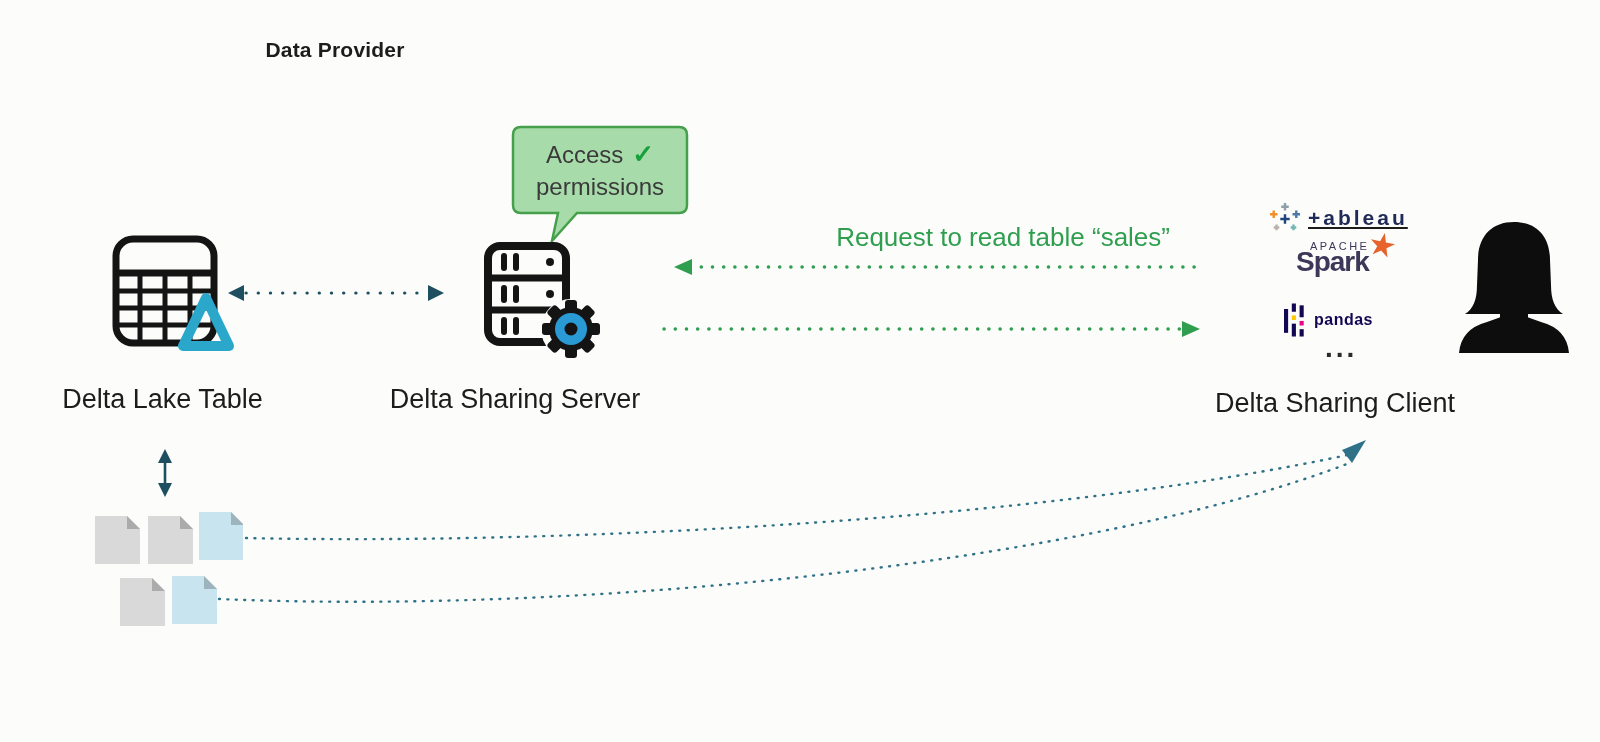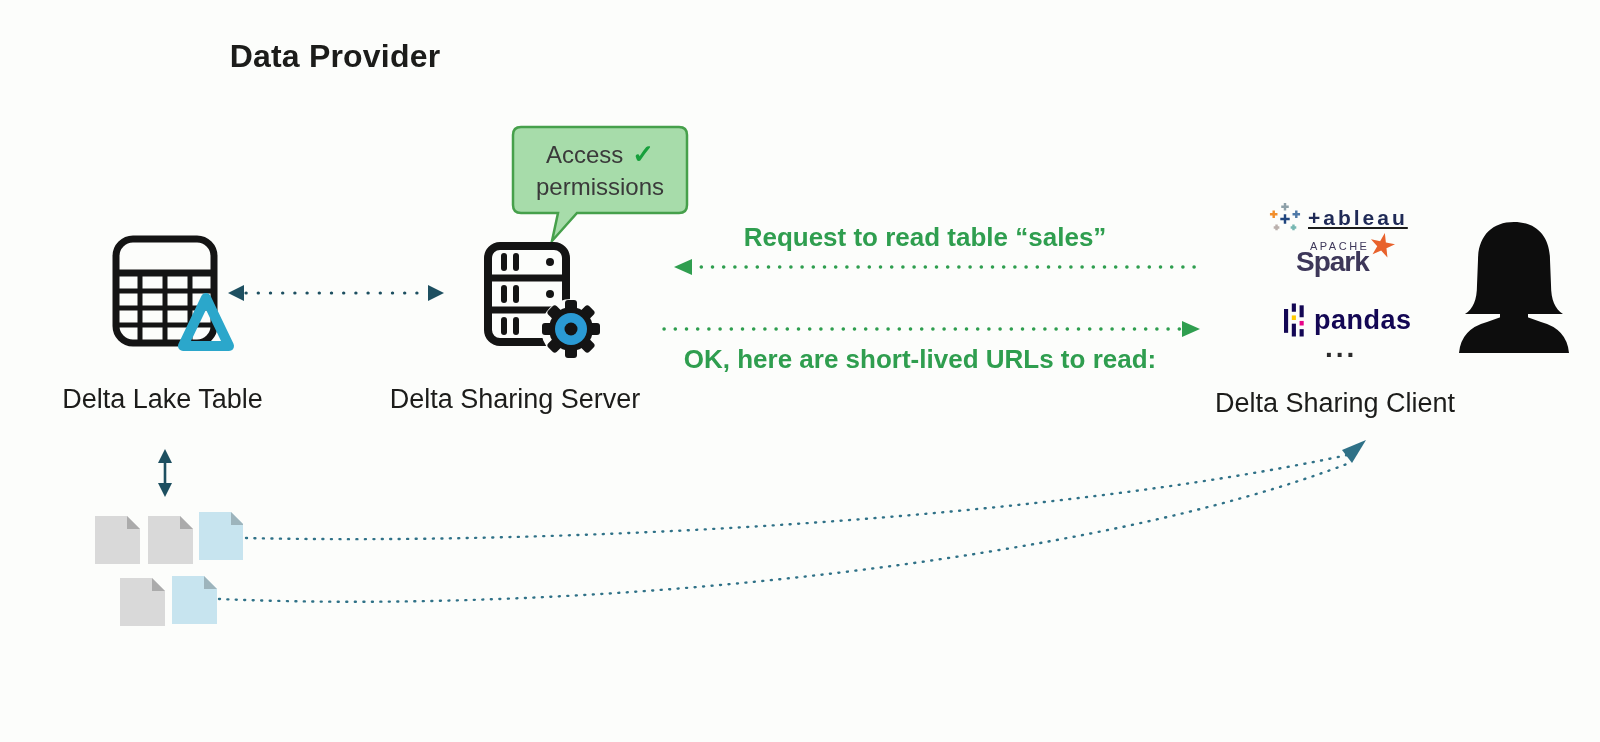--- a/index.html
+++ b/index.html
@@ -4,23 +4,23 @@
 <style>
   html,body{margin:0;padding:0;}
   body{width:1600px;height:742px;overflow:hidden;background:var(--background,#fcfdfb);
        font-family:"Liberation Sans", sans-serif;color:var(--ink,#1c1c1a);}
   .canvas{position:relative;width:1600px;height:742px;}
   .abs{position:absolute;}
   .overlay{position:absolute;left:0;top:0;width:1600px;height:742px;z-index:1;}
   .layer{position:absolute;left:0;top:0;width:1600px;height:742px;z-index:2;pointer-events:none;}
   .layer *{pointer-events:auto;}
 
-  .heading{font-size:32px;font-weight:600;letter-spacing:0.2px;text-align:center;color:var(--ink);}
+  .heading{font-size:21px;font-weight:600;letter-spacing:0.2px;text-align:center;color:var(--ink);}
   .node-label{font-size:27px;font-weight:500;text-align:center;color:var(--ink);}
-  .msg{font-size:26px;font-weight:700;text-align:center;color:var(--green);}
+  .msg{font-size:26px;font-weight:400;text-align:right;color:var(--green);}
   .bubble-text{position:absolute;left:513px;top:127px;width:174px;height:86px;
      display:flex;flex-direction:column;align-items:center;justify-content:center;
      font-size:24px;color:#3a3a3a;line-height:1.3;}
   .bubble-text .row{display:flex;align-items:center;gap:9px;}
   .check{color:var(--check-green);font-weight:bold;font-size:26px;}
 
   
   .s-teal{stroke:var(--teal);} .f-teal{fill:var(--teal);}
   .s-green{stroke:var(--green);} .f-green{fill:var(--green);}
   .s-curve{stroke:var(--curve-teal);} .f-curve{fill:var(--curve-teal);}
@@ -41,21 +41,21 @@
   .tableau-row{position:absolute;left:1268px;top:202px;display:flex;align-items:center;gap:6px;text-decoration:underline;}
   .tableau-text{font-size:21px;font-weight:600;letter-spacing:3px;color:var(--tableau-navy);}
   .spark-wrap{position:absolute;left:1296px;top:238px;width:110px;height:52px;}
   .spark-apache{position:absolute;left:14px;top:2px;font-size:11px;font-weight:normal;
      letter-spacing:2.5px;color:var(--spark-navy);}
   .spark-word{position:absolute;left:0px;top:8px;font-size:28px;font-weight:700;
      letter-spacing:-1px;color:var(--spark-navy);}
   .spark-star{position:absolute;left:72px;top:-12px;font-size:32px;color:var(--spark-orange);
      transform:rotate(12deg);}
   .pandas-row{position:absolute;left:1284px;top:303px;display:flex;align-items:center;gap:8px;}
-  .pandas-text{font-size:27px;font-weight:600;color:var(--pandas-navy);letter-spacing:0.5px;}
+  .pandas-text{font-size:16px;font-weight:600;color:var(--pandas-navy);letter-spacing:0.5px;}
   .ellipsis{position:absolute;left:1325px;top:332px;font-size:28px;font-weight:bold;
      letter-spacing:3px;color:#2b2b2b;}
 </style>
 </head>
 <body>
 
 <div class="canvas">
 
   <svg class="overlay" viewBox="0 0 1600 742">
 
@@ -148,21 +148,20 @@
         <circle r="16" class="gear-blue"></circle>
         <circle r="6.5" fill="#141414"></circle>
       </g>
     </svg>
 
     <div class="abs node-label" style="left:385px;top:384px;width:260px;">Delta Sharing Server</div>
     <div class="abs node-label" style="left:40px;top:384px;width:245px;">Delta Lake Table</div>
     <div class="abs node-label" style="left:1210px;top:388px;width:250px;text-align:center;">Delta Sharing Client</div>
 
     <div class="abs msg" style="left:680px;top:222px;width:490px;">Request to read table “sales”</div>
-    <div class="abs msg" style="left:650px;top:344px;width:540px;">OK, here are short-lived URLs to read:</div>
 
     <div class="tableau-row">
       <svg width="34" height="32" viewBox="0 0 36 34">
         <g stroke-width="2.6" stroke-linecap="butt" fill="none">
           <path stroke="#8da0a8" d="M18,1 V9 M14,5 H22"></path>
           <path stroke="#f28e2b" d="M6,9 V17 M2,13 H10"></path>
           <path stroke="#4e79a7" d="M30,9 V17 M26,13 H34"></path>
           <path stroke="#1f457e" d="M18,13 V23 M13,18 H23"></path>
           <path stroke="#bab0ac" d="M9,24 V30 M6,27 H12"></path>
           <path stroke="#76b7b2" d="M27,24 V30 M24,27 H30"></path>

